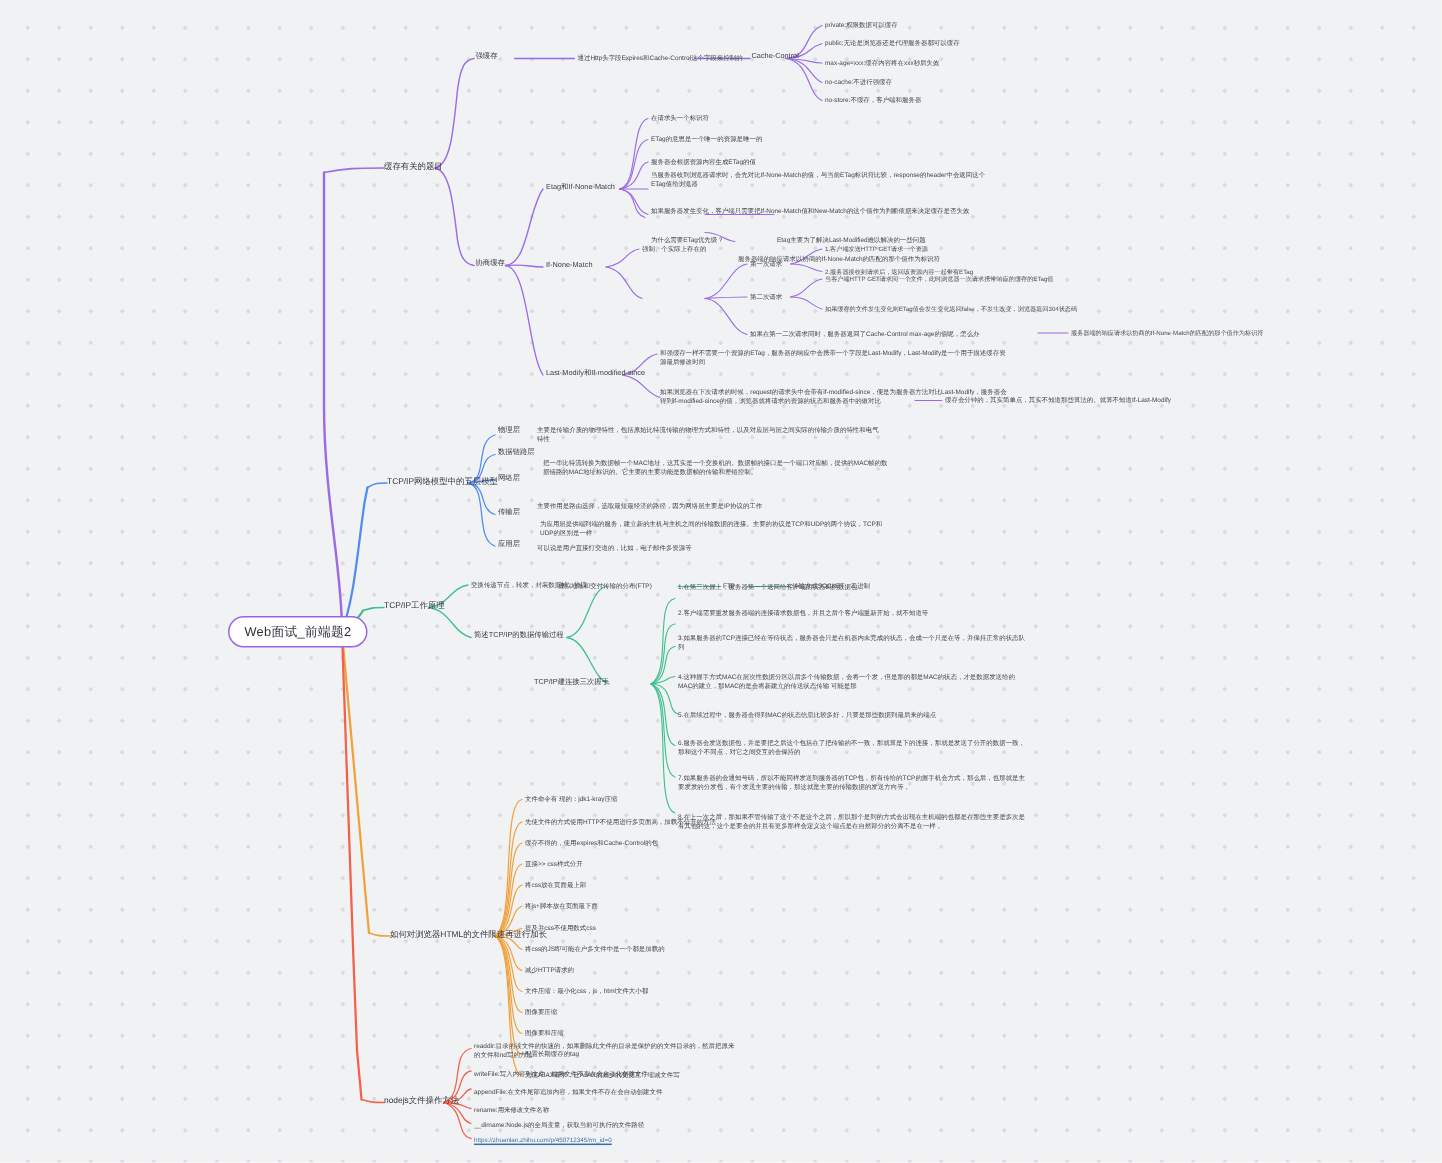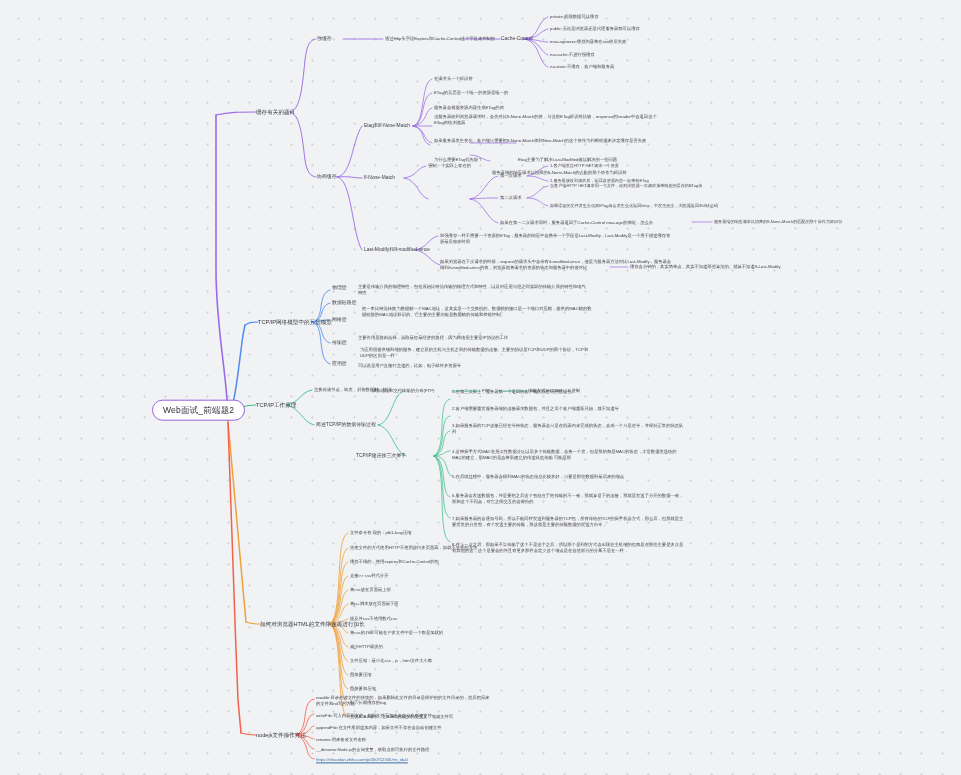--- a/index.html
+++ b/index.html
@@ -159,21 +159,21 @@
 
       <path d="M296,735 C310,730 300,702 314,699" stroke="#f4604a" stroke-width=".85"></path>
       <path d="M296,735 C310,732 304,716 314,714" stroke="#f4604a" stroke-width=".85"></path>
       <path d="M296,735 C312,734 308,727 314,726" stroke="#f4604a" stroke-width=".85"></path>
       <path d="M296,735 C312,736 308,738 314,739" stroke="#f4604a" stroke-width=".85"></path>
       <path d="M296,735 C310,738 306,747 314,749" stroke="#f4604a" stroke-width=".85"></path>
       <path d="M296,735 C310,740 304,757 314,759" stroke="#f4604a" stroke-width=".85"></path>
     </g>
   </svg>
 
-  <div class="node root" style="left:152px; top:410px;">Web面试_前端题2</div>
+  <div class="node root" style="left:152px; top:421px;">Web面试_前端题2</div>
 
   <div class="node lvl1" style="left:256px; top:112px;">缓存有关的题目</div>
 
   <div class="node lvl2" style="left:317px; top:39px;">强缓存</div>
   <div class="node lvl3" style="left:385px; top:39px;">通过Http头字段Expires和Cache-Control这个字段来控制的</div>
   <div class="node lvl2" style="left:501px; top:39px;">Cache-Control</div>
 
   <div class="node lvl3" style="left:550px; top:17px;">private:权限数据可以缓存</div>
   <div class="node lvl3" style="left:550px; top:29px;">public:无论是浏览器还是代理服务器都可以缓存</div>
   <div class="node lvl3" style="left:550px; top:42px;">max-age=xxx:缓存内容将在xxx秒后失效</div>

